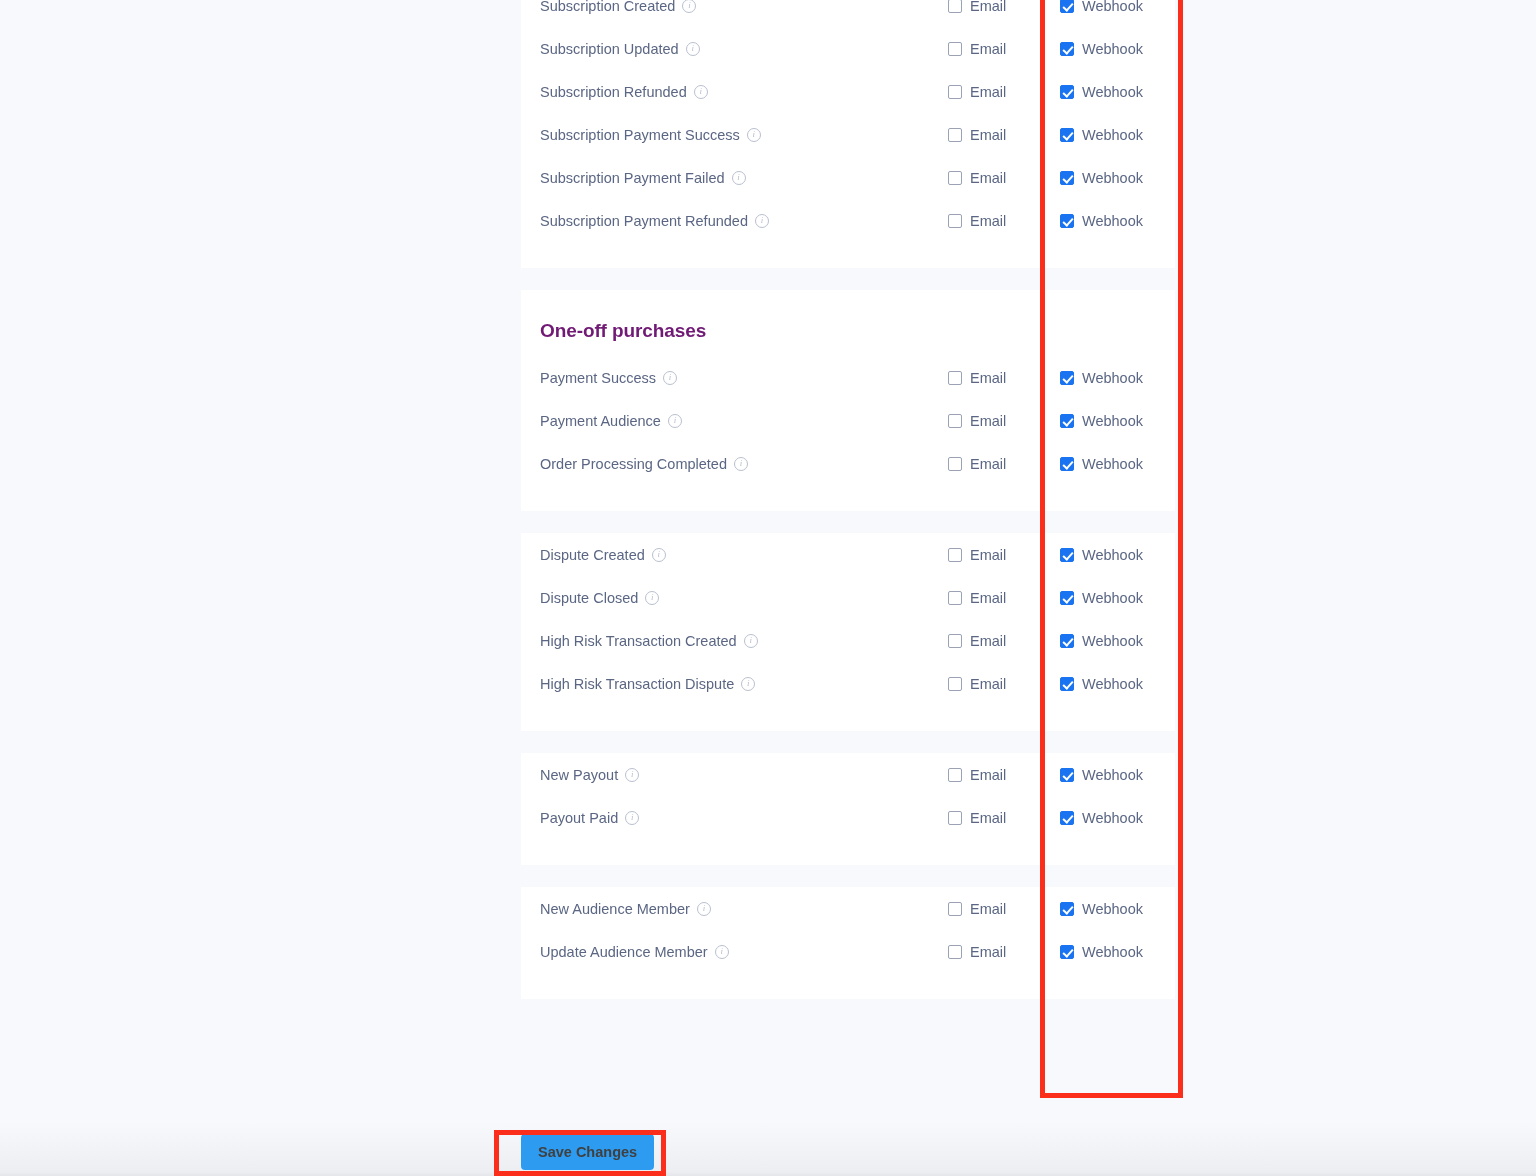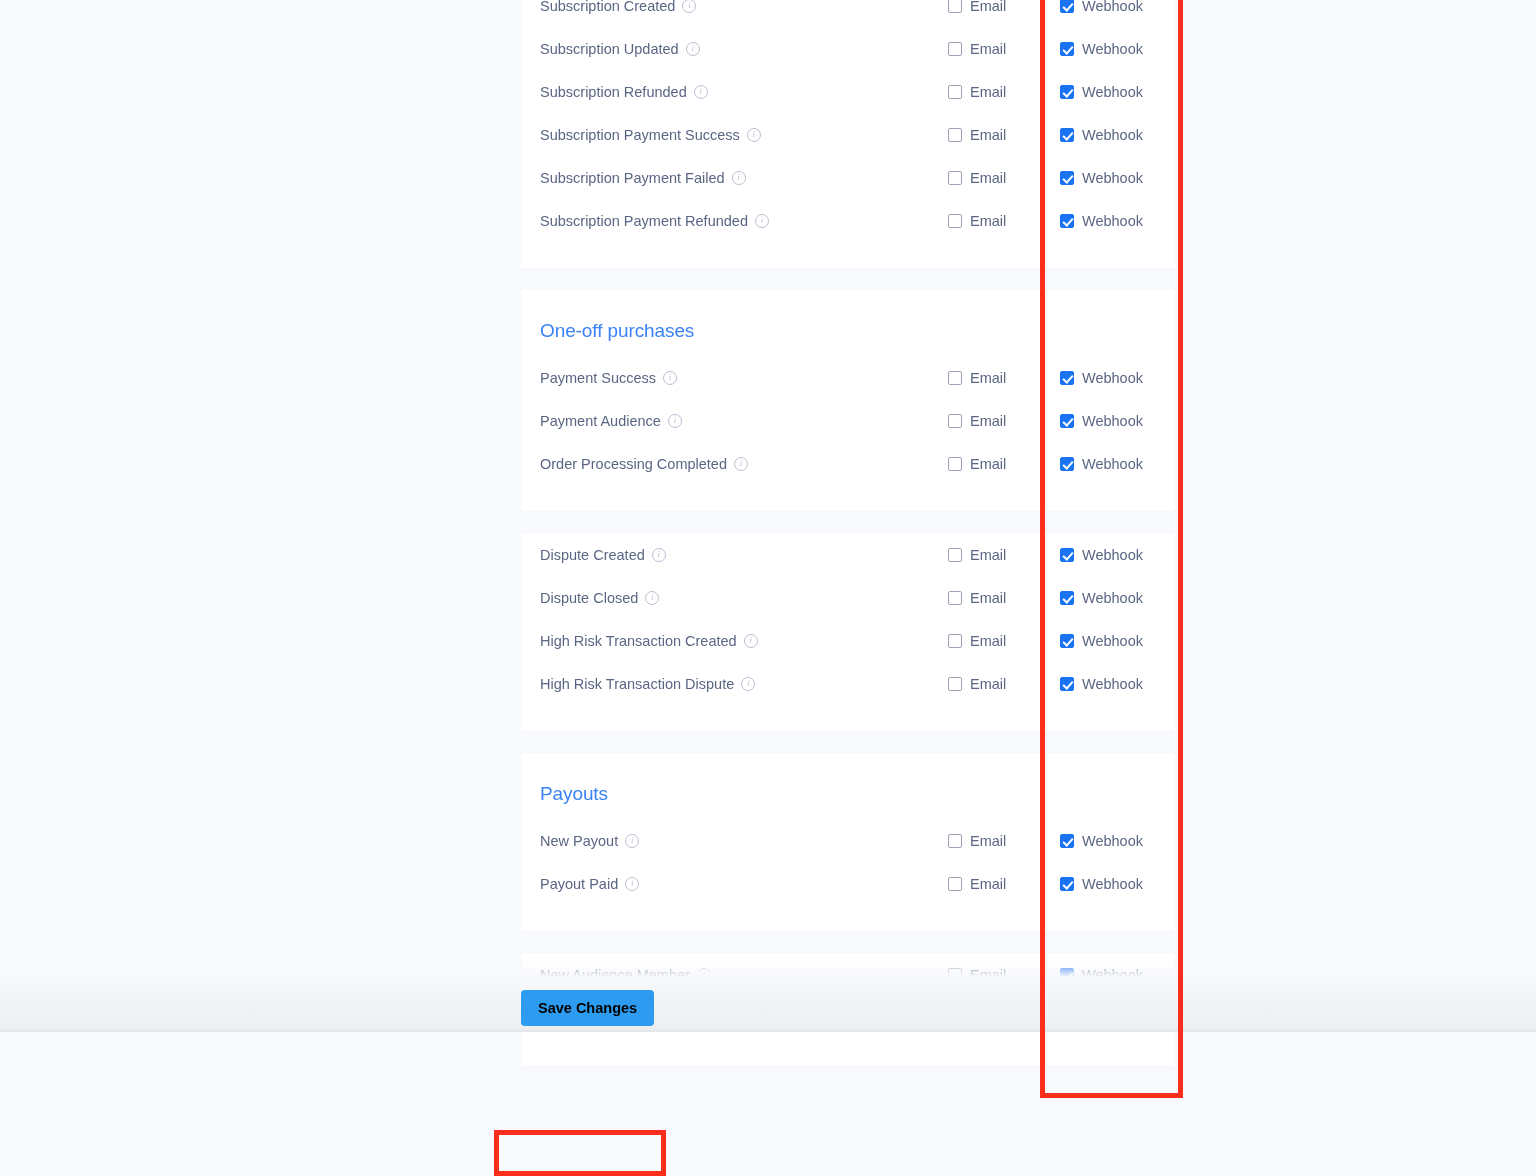--- a/index.html
+++ b/index.html
@@ -6,21 +6,21 @@
   html, body {
     margin: 0; padding: 0;
     width: 1536px; height: 1176px;
     background: #f8f9fc;
     font-family: "Liberation Sans", sans-serif;
     overflow: hidden;
   }
   #root {
     position: relative;
     width: 1536px;
-    height: 1032px;
+    height: 1176px;
     background: #f8f9fc;
   }
 
   
   .content-col {
     position: absolute;
     left: 521px;
     top: -16px;
     width: 654px;
   }
@@ -28,22 +28,22 @@
   .card {
     background: #ffffff;
     width: 654px;
     margin-bottom: 22px;
     padding: 0 0 26px 0;
   }
   .card.first { padding-top: 0; }
 
   .section-title {
     font-size: 19px;
-    font-weight: normal;
-    color: #3b82f6;
+    font-weight: bold;
+    color: #701a75;
     letter-spacing: -0.1px;
     padding: 30px 0 14px 19px;
   }
 
   
   .event-row {
     position: relative;
     height: 43px;
     display: flex;
     align-items: center;
@@ -134,21 +134,21 @@
     width: 1536px;
     height: 74px;
     background: linear-gradient(180deg, rgba(248,249,252,0) 0%, #f8f9fc 26%, #eceef2 94%, #e4e6ea 100%);
     z-index: 20;
   }
   .save-btn {
     position: absolute;
     left: 521px;
     bottom: 6px;
     background: #2d9cf0;
-    color: #000000;
+    color: #404040;
     border: none;
     border-radius: 4px;
     font-family: "Liberation Sans", sans-serif;
     font-size: 14.5px;
     font-weight: bold;
     padding: 10px 17px;
     cursor: pointer;
     z-index: 25;
   }
 </style>
@@ -341,21 +341,20 @@
             <span class="cb"></span>
             <span>Email</span>
           </label>
           <label class="opt webhook">
             <span class="cb checked"></span>
             <span>Webhook</span>
           </label>
         </div>
       </div>
       <div class="card">
-        <div class="section-title">Payouts</div>
         <div class="event-row">
           <div class="event-label">
             <span>New Payout</span>
             <span class="info-icon">i</span>
           </div>
           <label class="opt email">
             <span class="cb"></span>
             <span>Email</span>
           </label>
           <label class="opt webhook">

